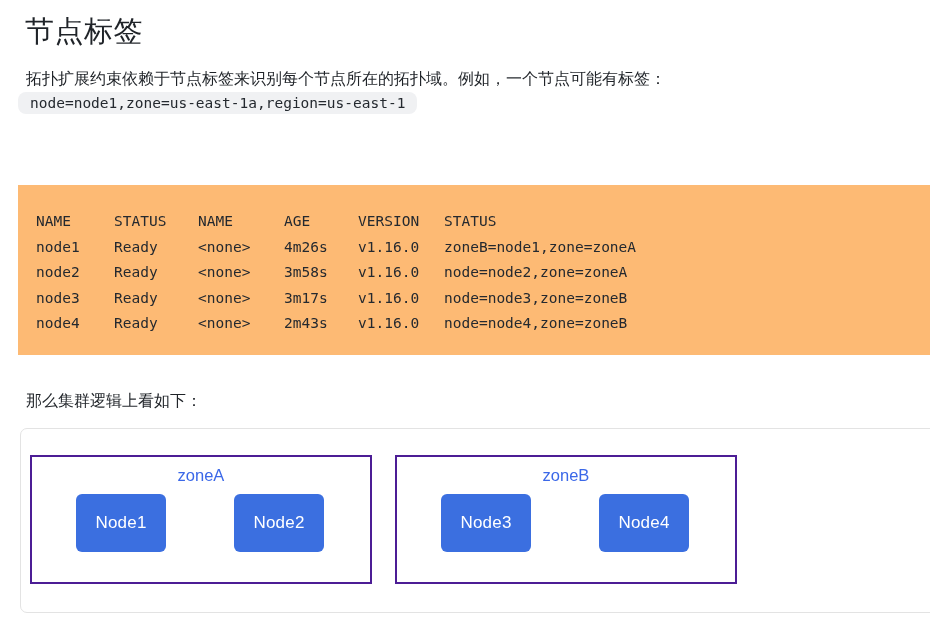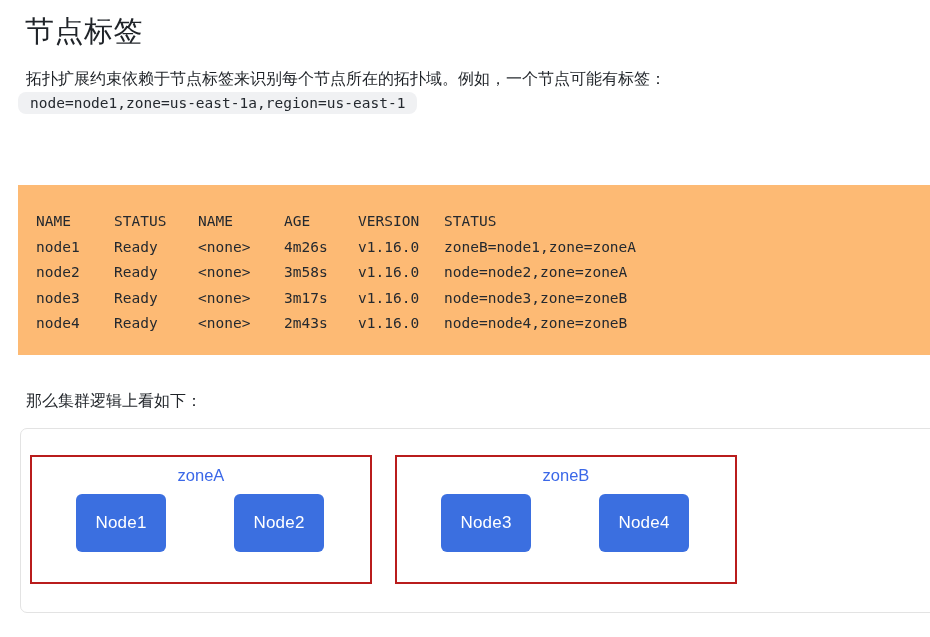--- a/index.html
+++ b/index.html
@@ -109,21 +109,21 @@
     border-radius: 7px;
     box-sizing: border-box;
     background: #ffffff;
   }
 
   .zone {
     position: absolute;
     top: 26px;
     width: 342px;
     height: 129px;
-    border: 2px solid #b91c1c;
+    border: 2px solid #4c1d95;
     box-sizing: border-box;
     background: #ffffff;
   }
   .zone-a { left: 9px; }
   .zone-b { left: 374px; }
 
   .zone-label {
     position: absolute;
     top: 8px;
     left: 0;

